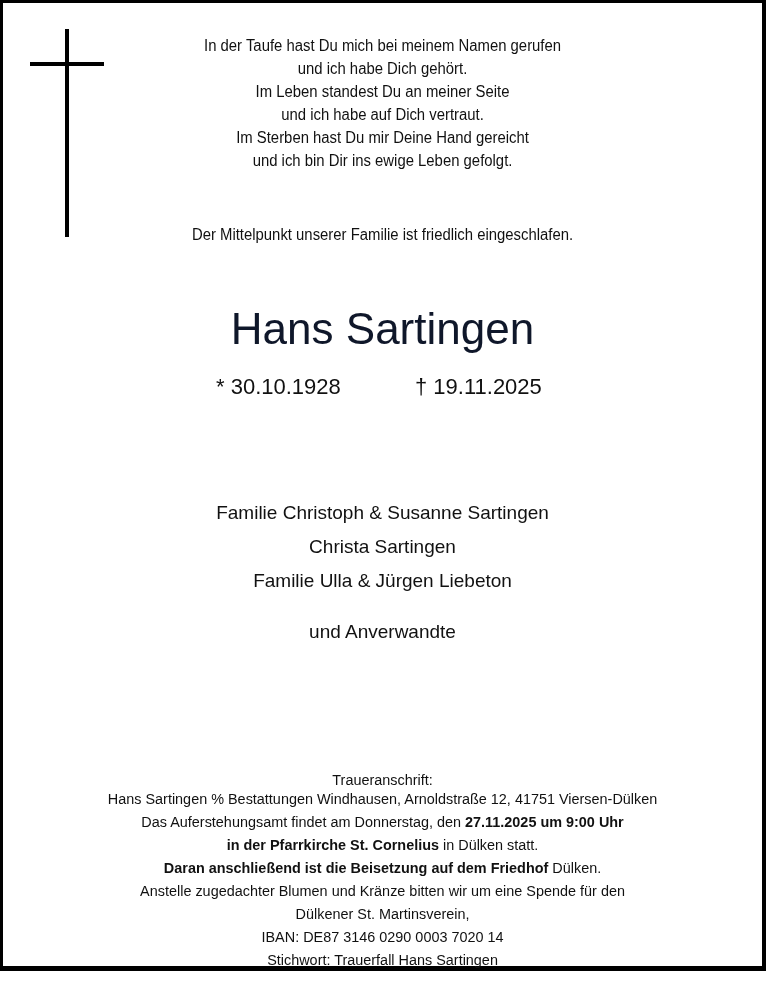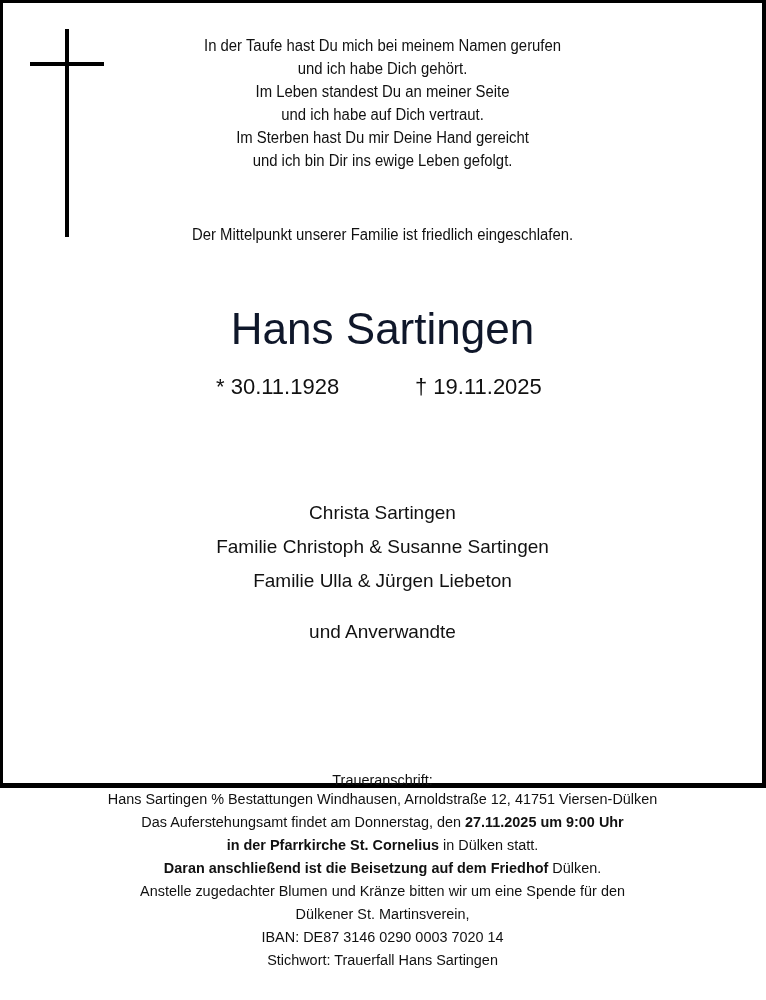--- a/index.html
+++ b/index.html
@@ -1,19 +1,19 @@
 <!DOCTYPE html>
 <html><head>
   <meta charset="utf-8">
   <style>
     html, body { margin: 0; padding: 0; background: #ffffff; }
     body { width: 766px; height: 1000px; overflow: hidden; }
     .page {
       position: relative;
-      width: 766px; height: 788px;
+      width: 766px; height: 971px;
       box-sizing: border-box;
       border-top: 3px solid #000;
       border-left: 3px solid #000;
       border-right: 4px solid #000;
       border-bottom: 5px solid #000;
       background: #fff;
       color: #111;
       font-family: "Liberation Sans", sans-serif;
       text-decoration: underline;
     }
@@ -70,26 +70,26 @@
     <div>und ich habe Dich gehört.</div>
     <div>Im Leben standest Du an meiner Seite</div>
     <div>und ich habe auf Dich vertraut.</div>
     <div>Im Sterben hast Du mir Deine Hand gereicht</div>
     <div>und ich bin Dir ins ewige Leben gefolgt.</div>
   </div>
 
   <div class="intro">Der Mittelpunkt unserer Familie ist friedlich eingeschlafen.</div>
 
   <div class="name">Hans Sartingen</div>
-  <div class="dates born">* 30.11.1928</div>
+  <div class="dates born">* 30.10.1928</div>
   <div class="dates died">† 19.11.2025</div>
 
   <div class="mourners">
+    <div>Familie Christoph &amp; Susanne Sartingen</div>
     <div>Christa Sartingen</div>
-    <div>Familie Christoph &amp; Susanne Sartingen</div>
     <div>Familie Ulla &amp; Jürgen Liebeton</div>
     <div class="relatives">und Anverwandte</div>
   </div>
 
   <div class="info">
     <div>Traueranschrift:</div>
     <div>Hans Sartingen % Bestattungen Windhausen, Arnoldstraße 12, 41751 Viersen-Dülken</div>
     <div class="gap"></div>
     <div><span>Das Auferstehungsamt findet am Donnerstag, den </span><b>27.11.2025 um 9:00 Uhr</b></div>
     <div class="gap"></div>

